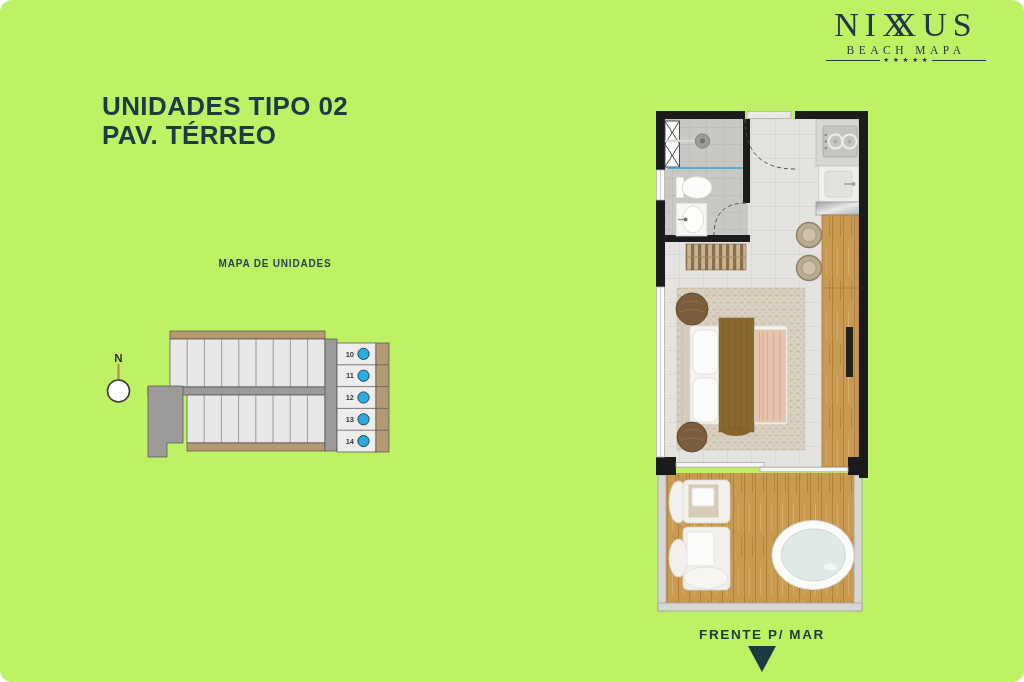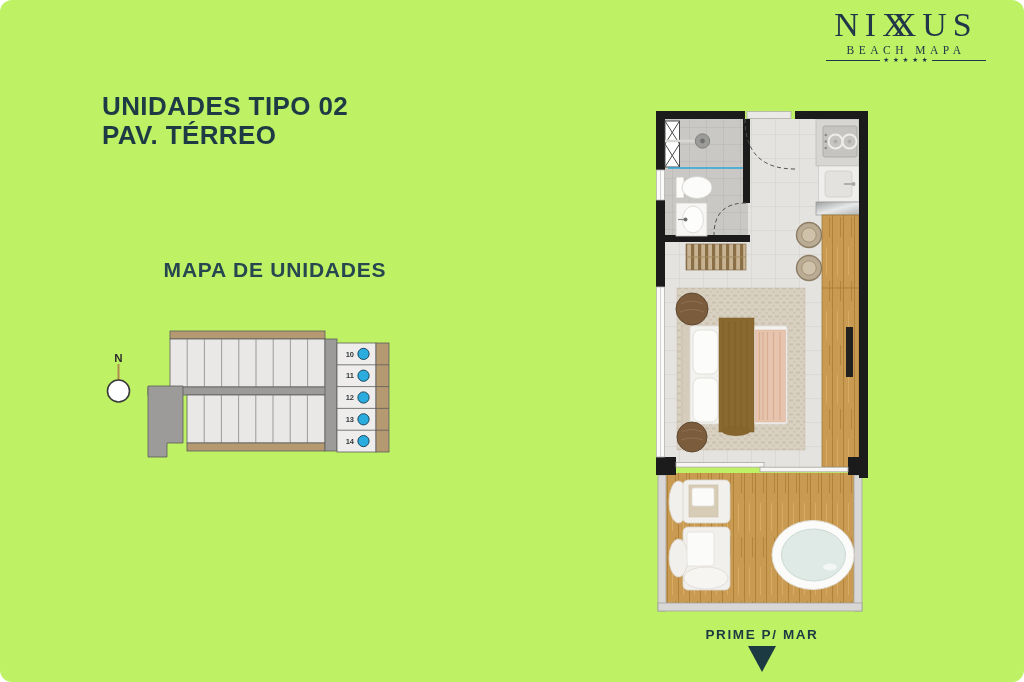--- a/index.html
+++ b/index.html
@@ -14,21 +14,21 @@
   .logo-stars{display:flex;align-items:center;gap:3px;margin-top:1px;padding:0 6px;}
   .logo-stars .rule{flex:1;height:1px;background:#223649;}
   .logo-stars .stars{font-size:6.5px;letter-spacing:1px;color:#223649;line-height:1;}
 
   
   .headline{position:absolute;left:64px;top:92px;font-size:26px;font-weight:bold;
             color:#1e3b45;letter-spacing:0.4px;line-height:1.12;margin-left:38px;}
 
   
   .map-heading{position:absolute;left:140px;top:258px;width:270px;text-align:center;
-               font-size:21px;font-weight:bold;letter-spacing:0.8px;color:#274750;}
+               font-size:10px;font-weight:bold;letter-spacing:0.8px;color:#274750;}
   .unit-map{position:absolute;left:100px;top:320px;}
 
   
   .sea{position:absolute;left:424px;top:364px;width:60px;text-align:center;color:#1c3a42;}
   .sea-arrow{width:0;height:0;border-top:15px solid transparent;border-bottom:15px solid transparent;
              border-left:32px solid #1c3a42;margin:0 auto 7px auto;}
   .sea-label{font-size:18px;font-weight:bold;letter-spacing:2px;}
 
   
   .plan{position:absolute;left:656px;top:111px;}
@@ -296,17 +296,17 @@
       <ellipse cx="50" cy="467" rx="22" ry="11" fill="#f6f5f2" stroke="#ddd9d2" stroke-width="0.8"></ellipse>
     </g>
     <g>
       <ellipse cx="157" cy="444" rx="41" ry="34.5" fill="#fbfbfa" stroke="#e1ded8" stroke-width="1"></ellipse>
       <ellipse cx="157.5" cy="444" rx="32" ry="26" fill="#dfe9e5" stroke="#cbdad4" stroke-width="1"></ellipse>
       <ellipse cx="174" cy="456" rx="7" ry="3.5" fill="#f2f6f4"></ellipse>
     </g>
   </svg>
 
   <div class="front">
-    <div class="front-label">PRIME P/ MAR</div>
+    <div class="front-label">FRENTE P/ MAR</div>
     <div class="front-arrow"></div>
   </div>
 
 </div>
 
 </body></html>

